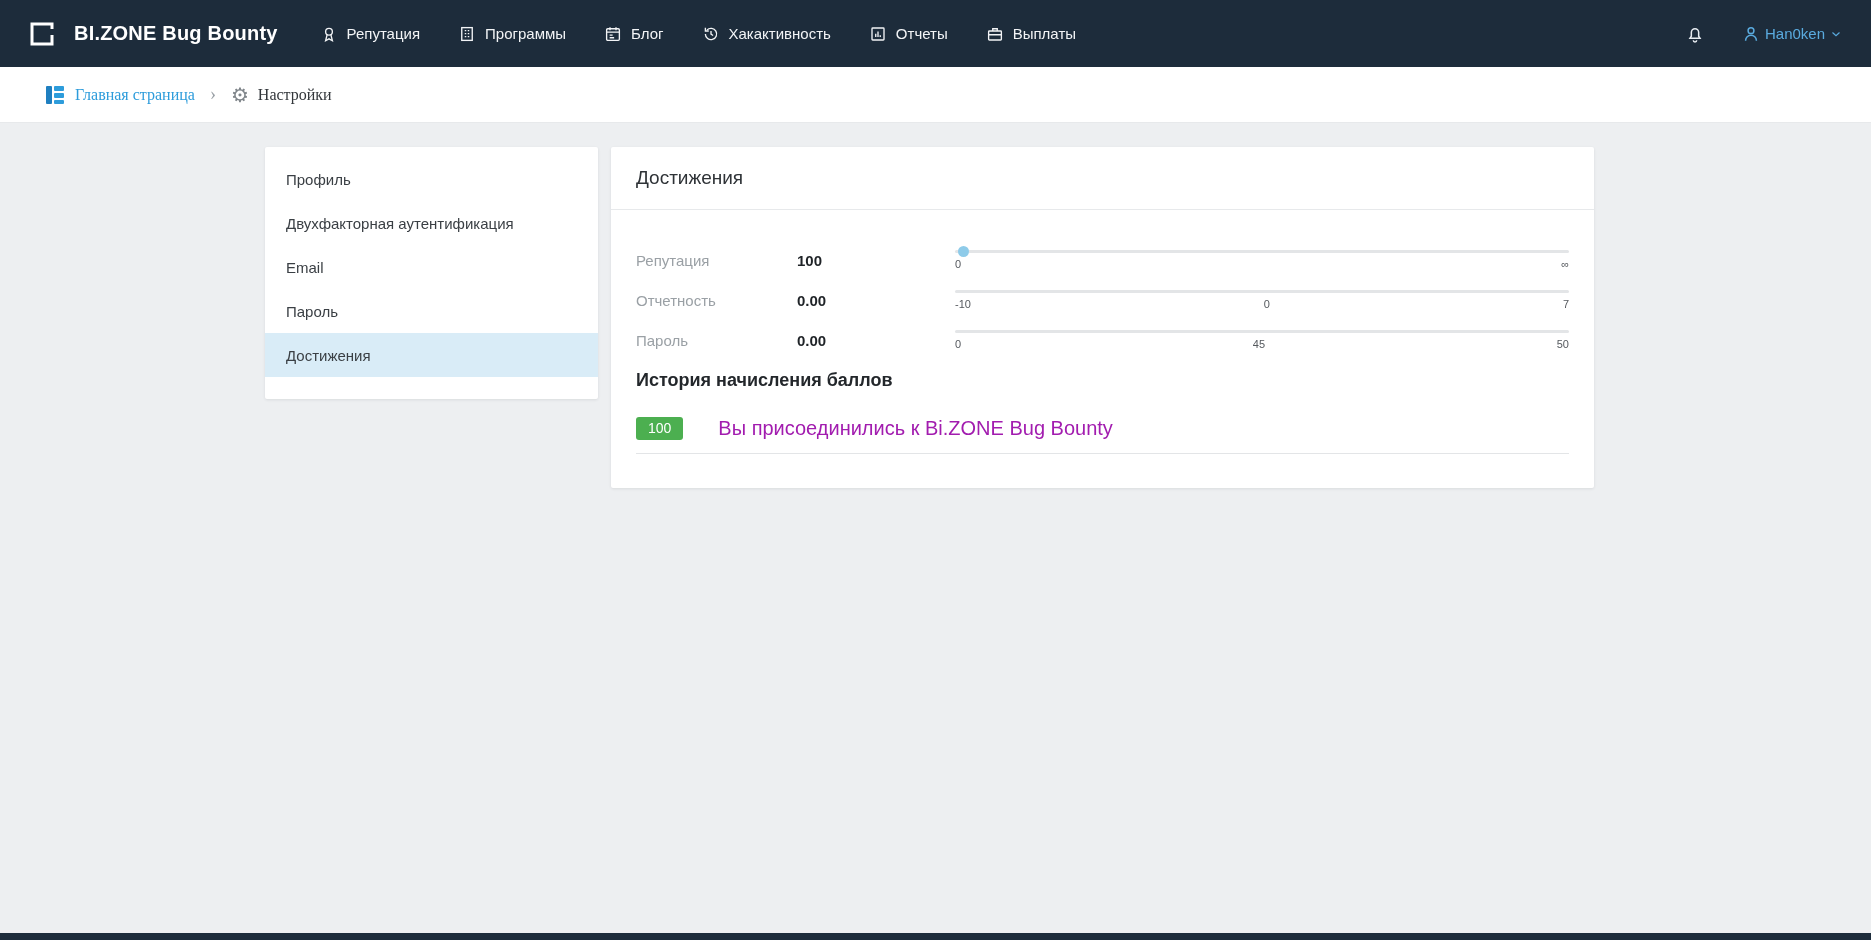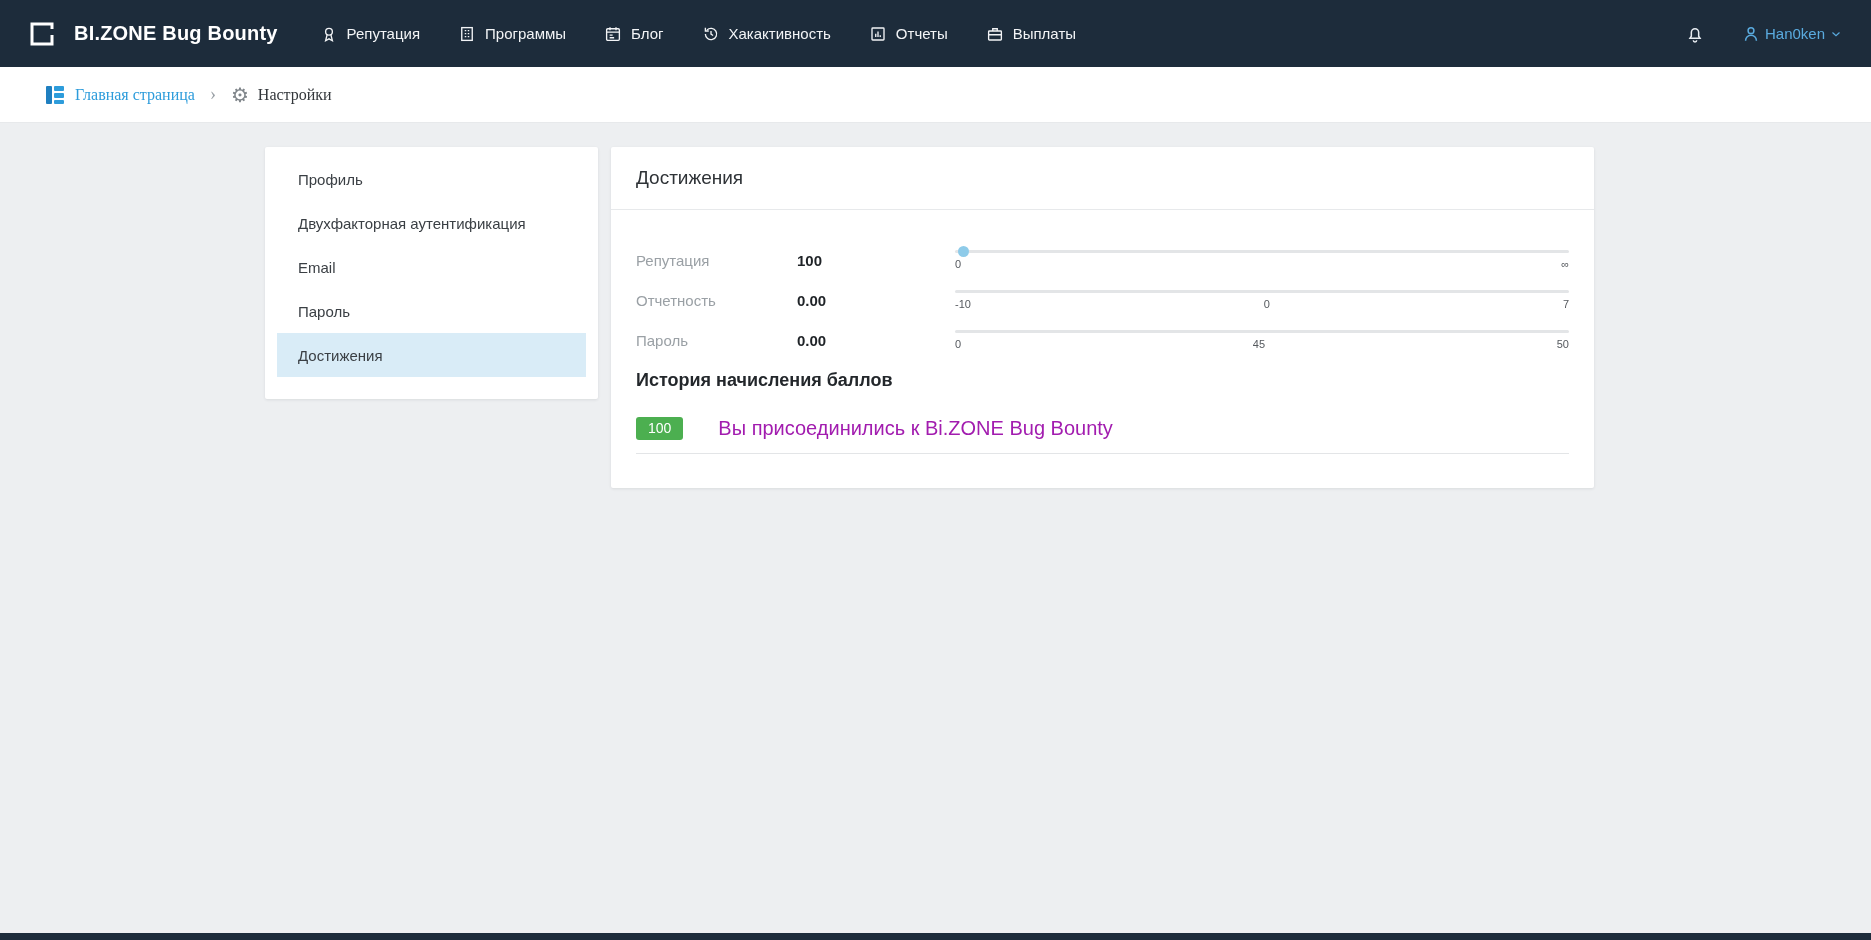--- a/index.html
+++ b/index.html
@@ -43,21 +43,21 @@
   }
   .crumb-home { display:flex; align-items:center; gap:10px; color:#2d9cdb; font-size:16px; text-decoration:none; cursor:pointer; }
   .crumb-sep { color:#9aa0a6; font-size:18px; padding:0 4px; }
   .crumb-current { display:flex; align-items:center; gap:9px; color:#33373b; font-size:16px; }
   .gear-glyph { font-size:20px; color:#80868b; line-height:1; }
 
   
   .content { flex:1 1 auto; display:flex; align-items:flex-start; padding:24px 0 0 265px; gap:13px; }
   .card { background:#fff; border-radius:2px; box-shadow:0 1px 3px rgba(40,50,60,.10); }
 
-  .settings-menu { width:333px; padding:10px 12px 22px; }
+  .settings-menu { width:333px; padding:10px 0 22px; }
   .menu-item {
     height:44px; display:flex; align-items:center;
     padding:0 21px; font-size:15px; color:#3a3f44; cursor:pointer;
   }
   .menu-item.active { background:#d9ecf7; }
 
   .achievements-card { width:983px; }
   .card-header {
     height:63px; display:flex; align-items:center;
     padding:0 25px; border-bottom:1px solid #e7e9eb;

